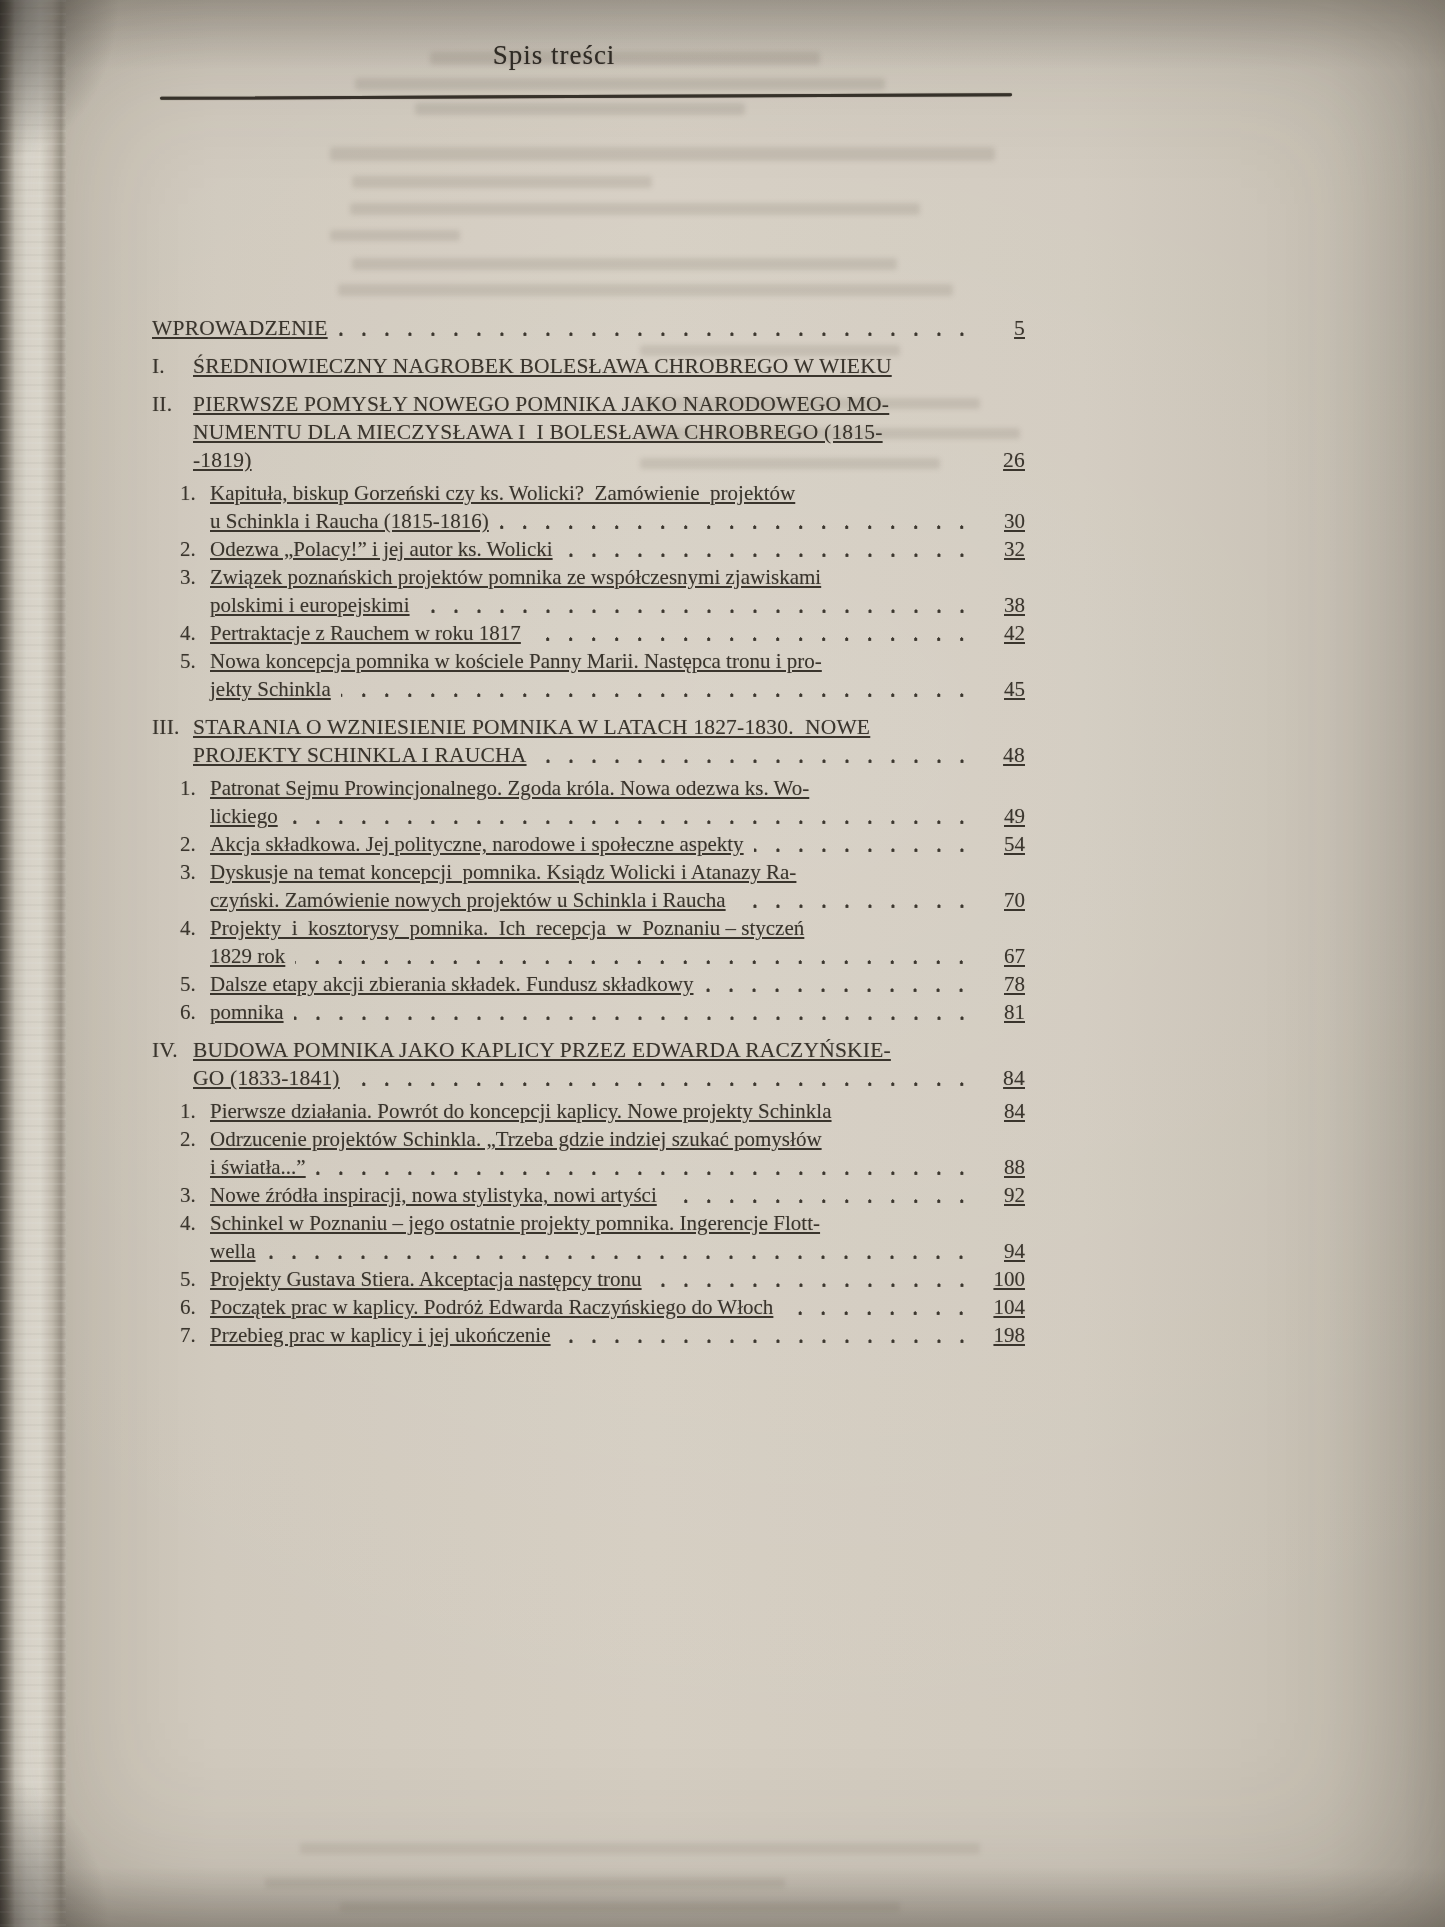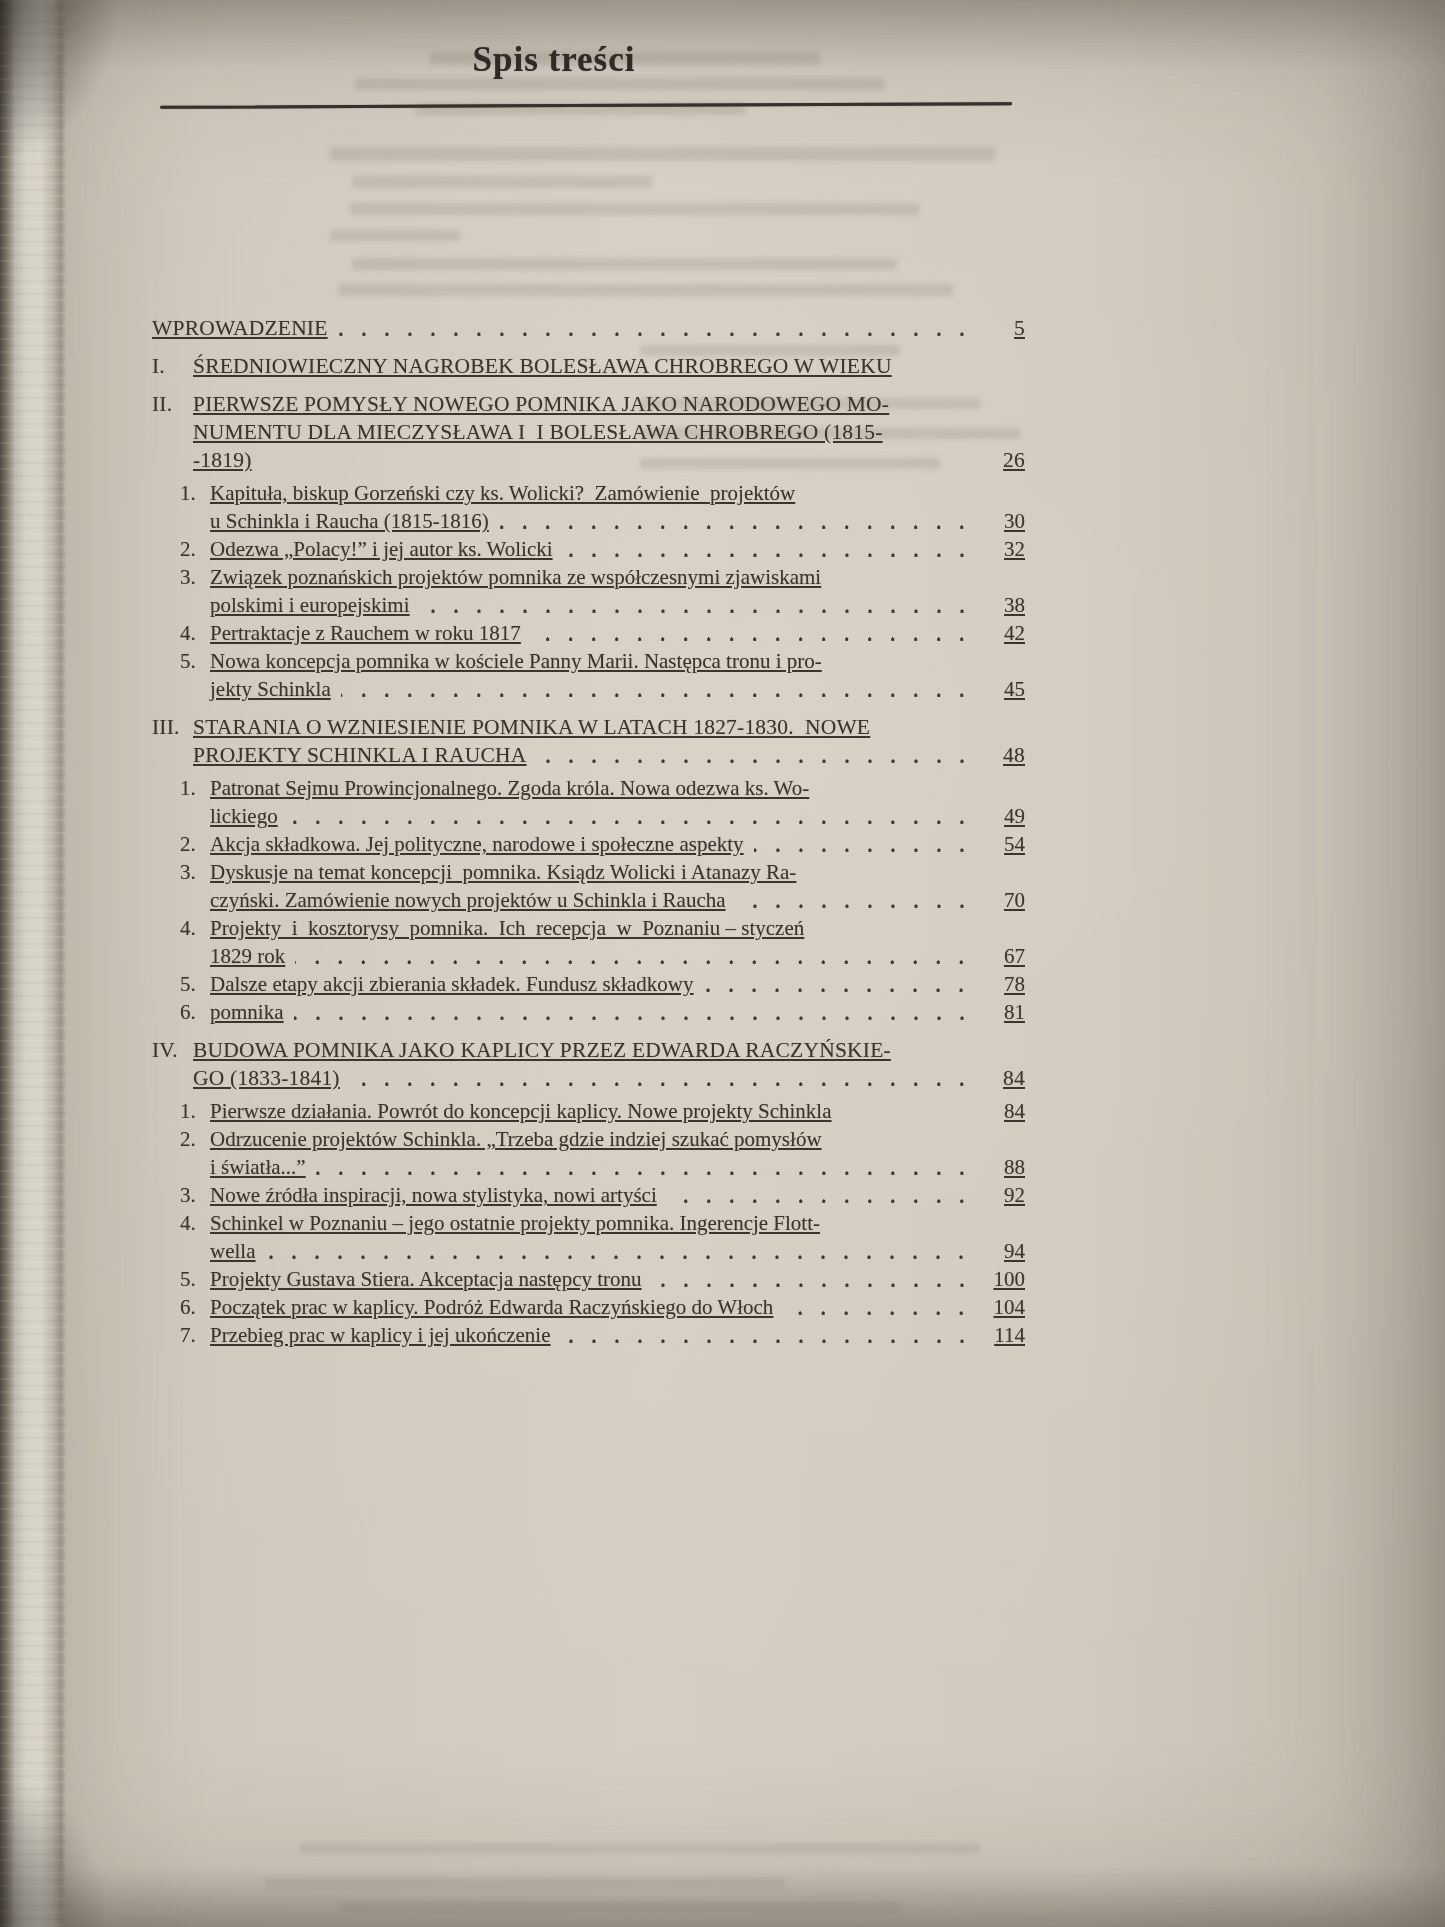--- a/index.html
+++ b/index.html
@@ -46,21 +46,21 @@
   .bleed { position: absolute; inset: 0; z-index: 1; pointer-events: none; }
   .bleed .bar {
     position: absolute;
     background: rgba(104,96,82,0.16);
     filter: blur(2.6px);
     border-radius: 3px;
   }
   .header { position: absolute; left: 160px; top: 40px; width: 852px; z-index: 5; text-align: center; }
   .title {
     display: inline-block;
-    font-size: 35px; font-weight: bold; letter-spacing: 1px;
+    font-size: 27px; font-weight: normal; letter-spacing: 1px;
     color: #2f2b25;
     transform: translateX(-32px);
     text-shadow: 0 0 1px rgba(47,43,37,0.45);
   }
   .rule {
     margin-top: 24px; height: 3px;
     background: #37322b; border-radius: 2px;
     transform: rotate(-0.25deg);
     box-shadow: 0 0 1px rgba(55,50,43,0.8);
   }
@@ -374,20 +374,20 @@
             <span class="pg">104</span>
           </div>
         </div>
       </div>
       <div class="entry level1">
         <span class="prefix">7.</span>
         <div class="body">
           <div class="line">
             <span class="txt">Przebieg prac w kaplicy i jej ukończenie</span>
             <span class="leader dots"></span>
-            <span class="pg">114</span>
+            <span class="pg">198</span>
           </div>
         </div>
       </div>
     </div>
 
   <div class="vignette"></div>
 </div>
 
 </body></html>

